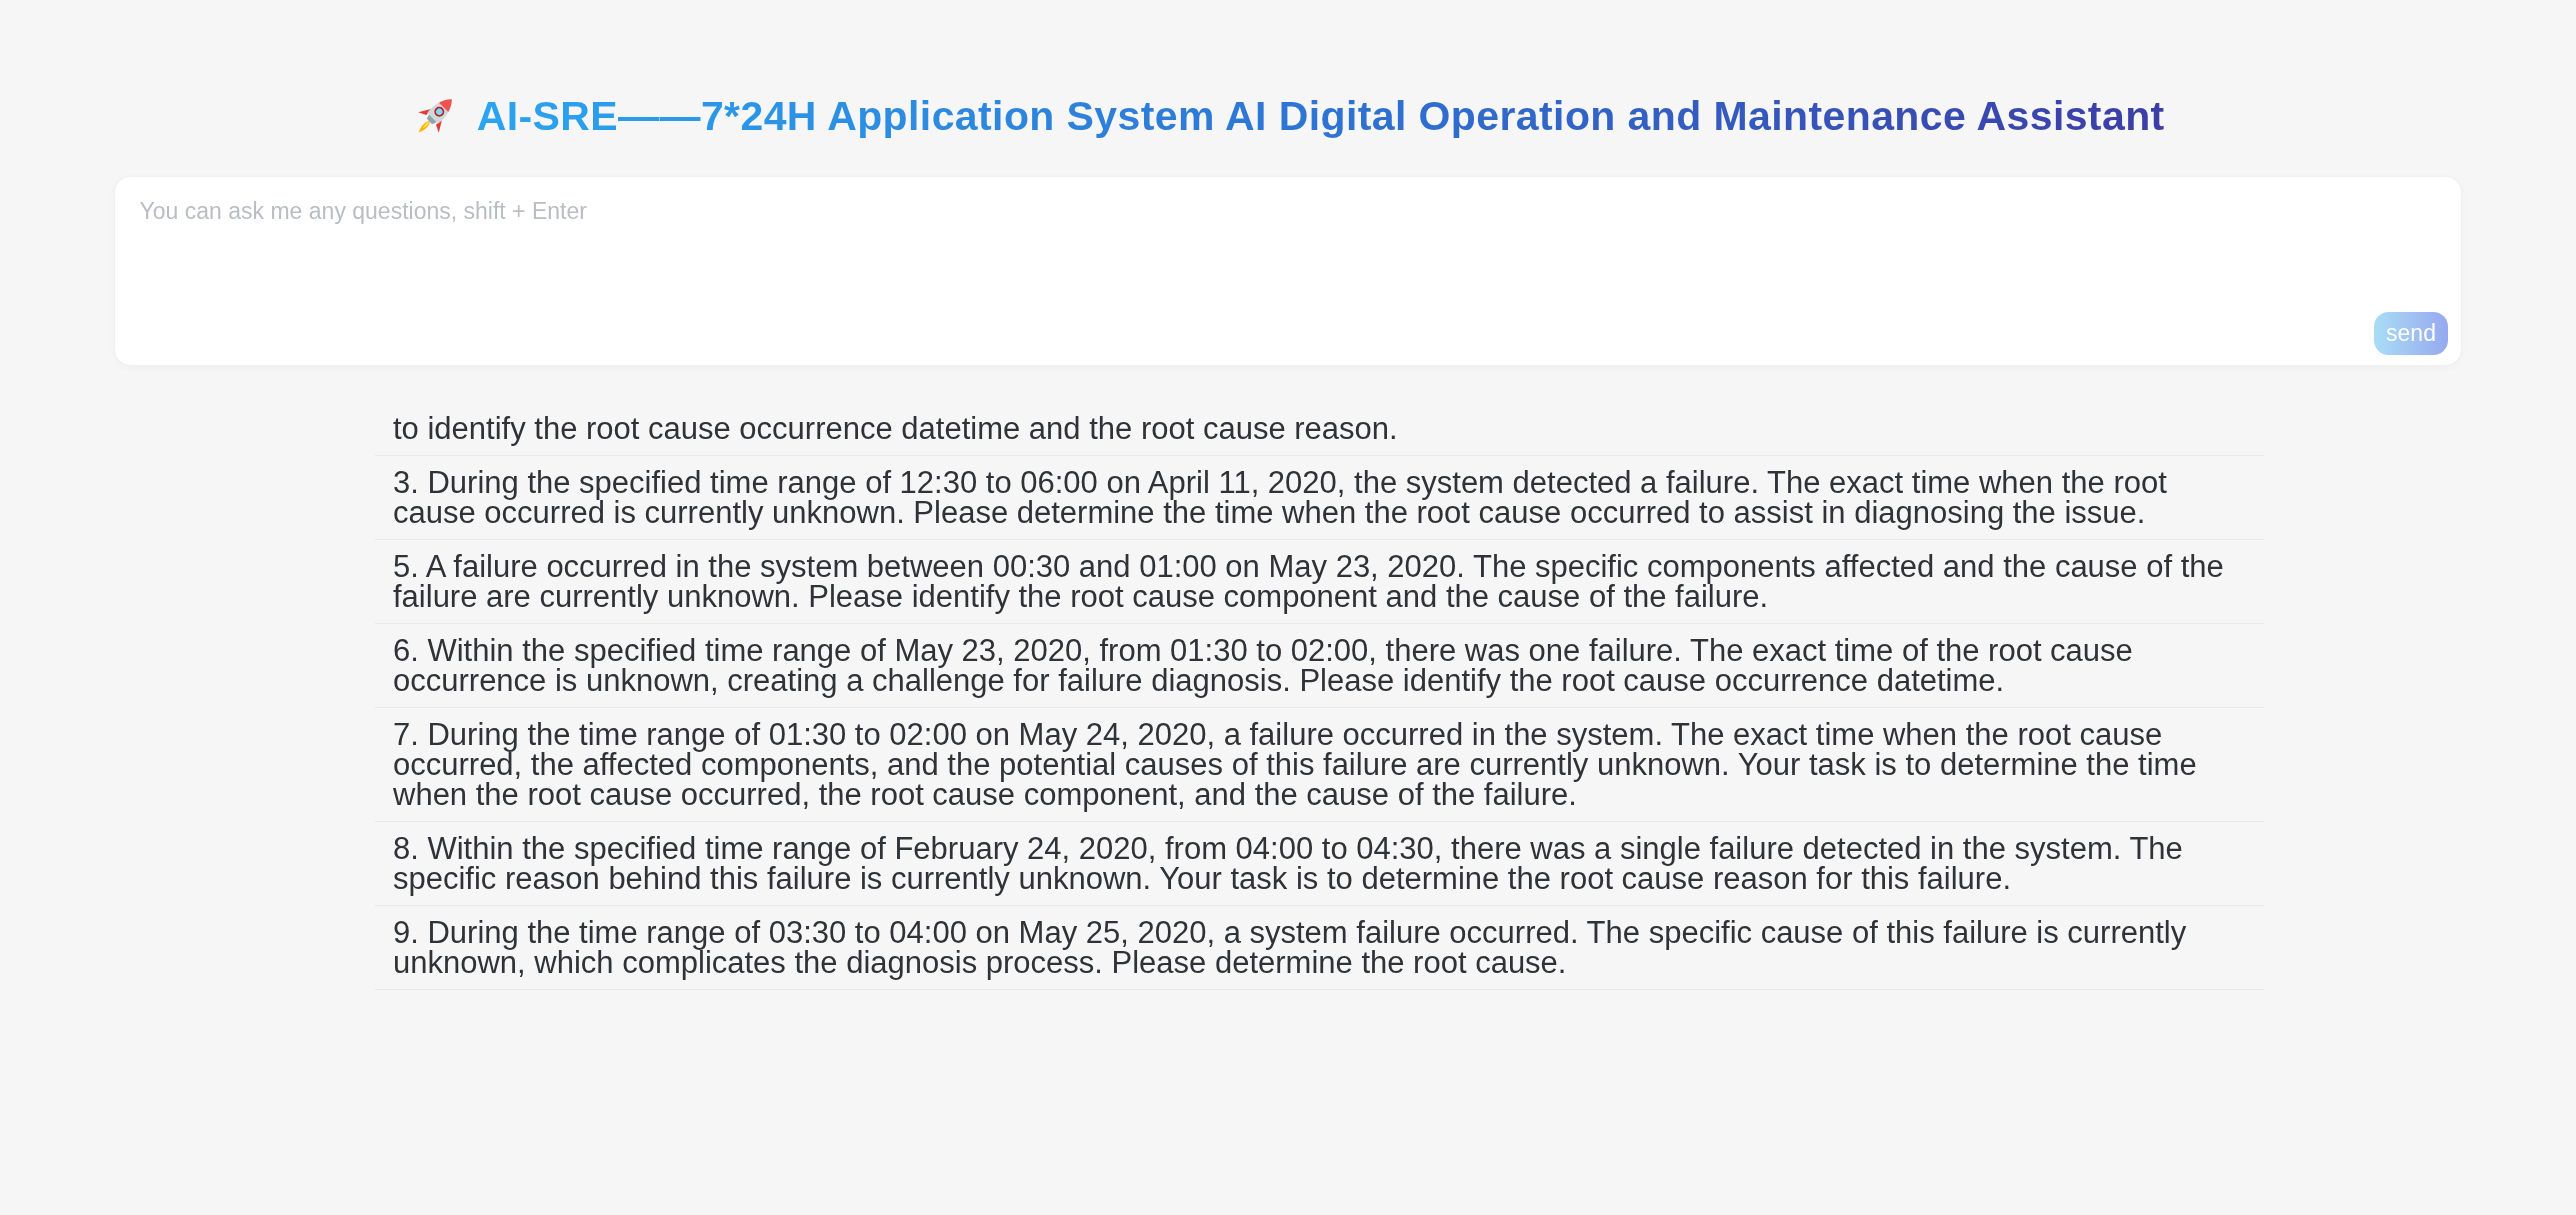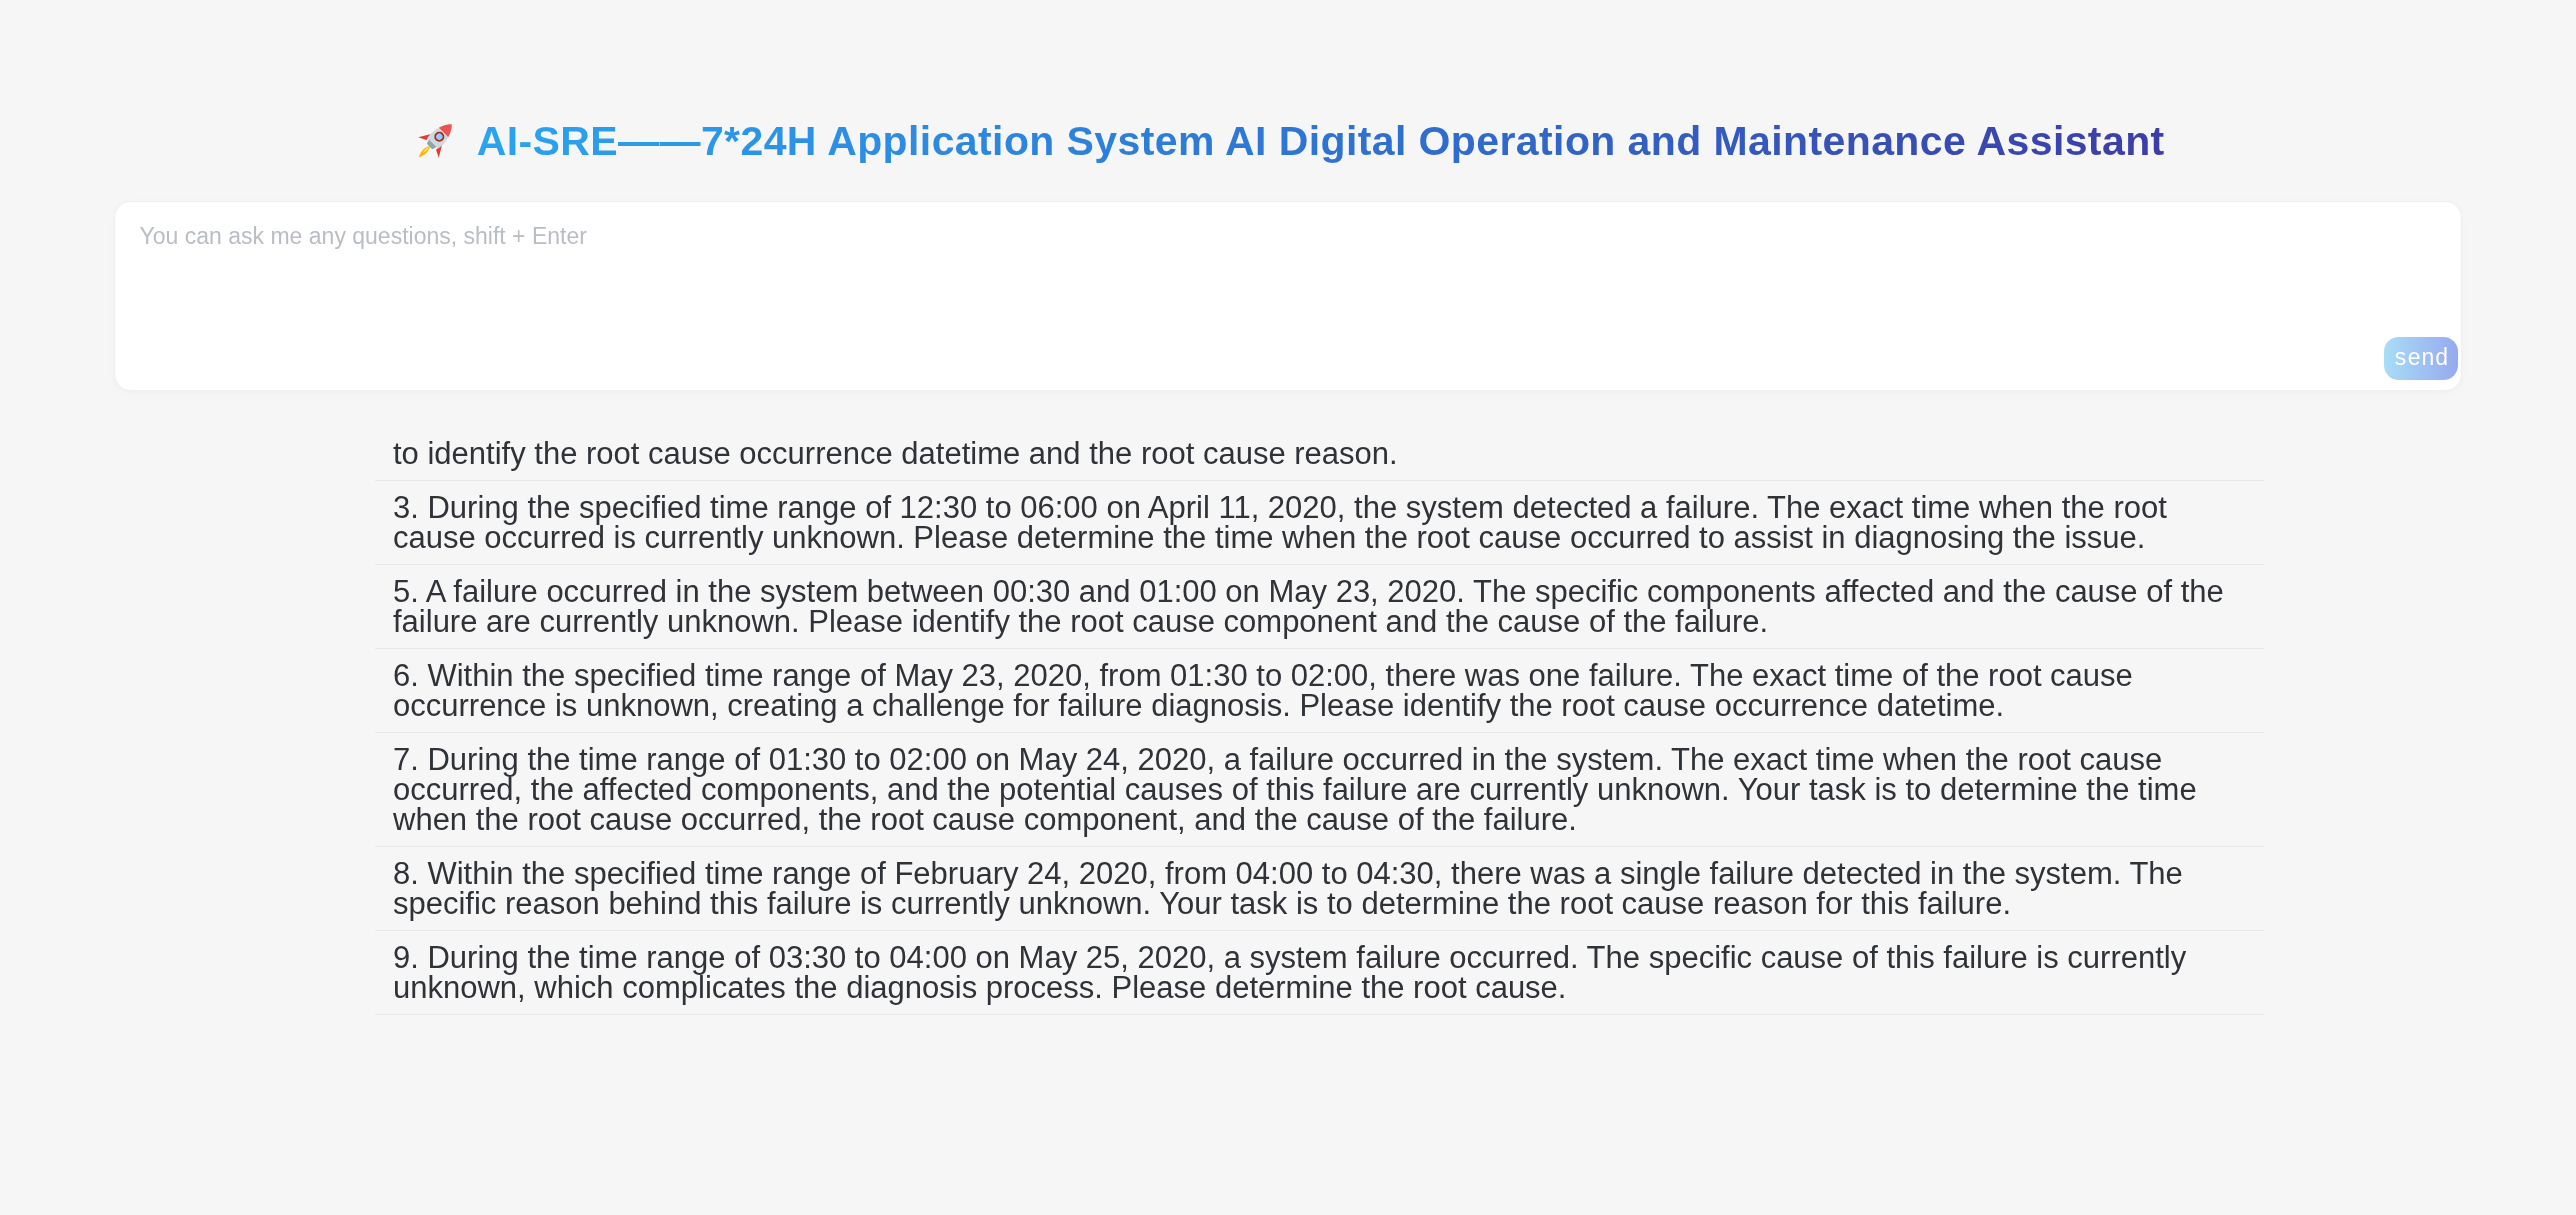--- a/index.html
+++ b/index.html
@@ -7,21 +7,21 @@
     padding: 0;
     width: 2576px;
     height: 1216px;
     overflow: hidden;
     background: #f6f6f7;
     font-family: "Liberation Sans", sans-serif;
   }
 
   .header {
     text-align: center;
-    padding-top: 116px;
+    padding-top: 91px;
   }
 
   .title-row {
     display: flex;
     justify-content: center;
     align-items: center;
     gap: 16.4px;
     margin: 0;
     line-height: 48px;
   }
@@ -78,29 +78,29 @@
     font-size: 23px;
     color: #15803d;
   }
 
   .composer-input::placeholder {
     color: #b9bdc4;
   }
 
   .send-btn {
     position: absolute;
-    right: 3px;
+    right: 13px;
     bottom: 9.8px;
     width: 74px;
     height: 43px;
     border: none;
     border-radius: 14.7px;
     background: linear-gradient(90deg, #A9DDF6 0%, #96A9EF 100%);
     color: #ffffff;
-    font-family: Liberation Mono, monospace;
+    font-family: Liberation Sans, sans-serif;
     font-size: 23px;
     cursor: pointer;
   }
 
   .question-list {
     margin: 36px 0 0 375px;
     width: 1889px;
   }
 
   .question-item {

